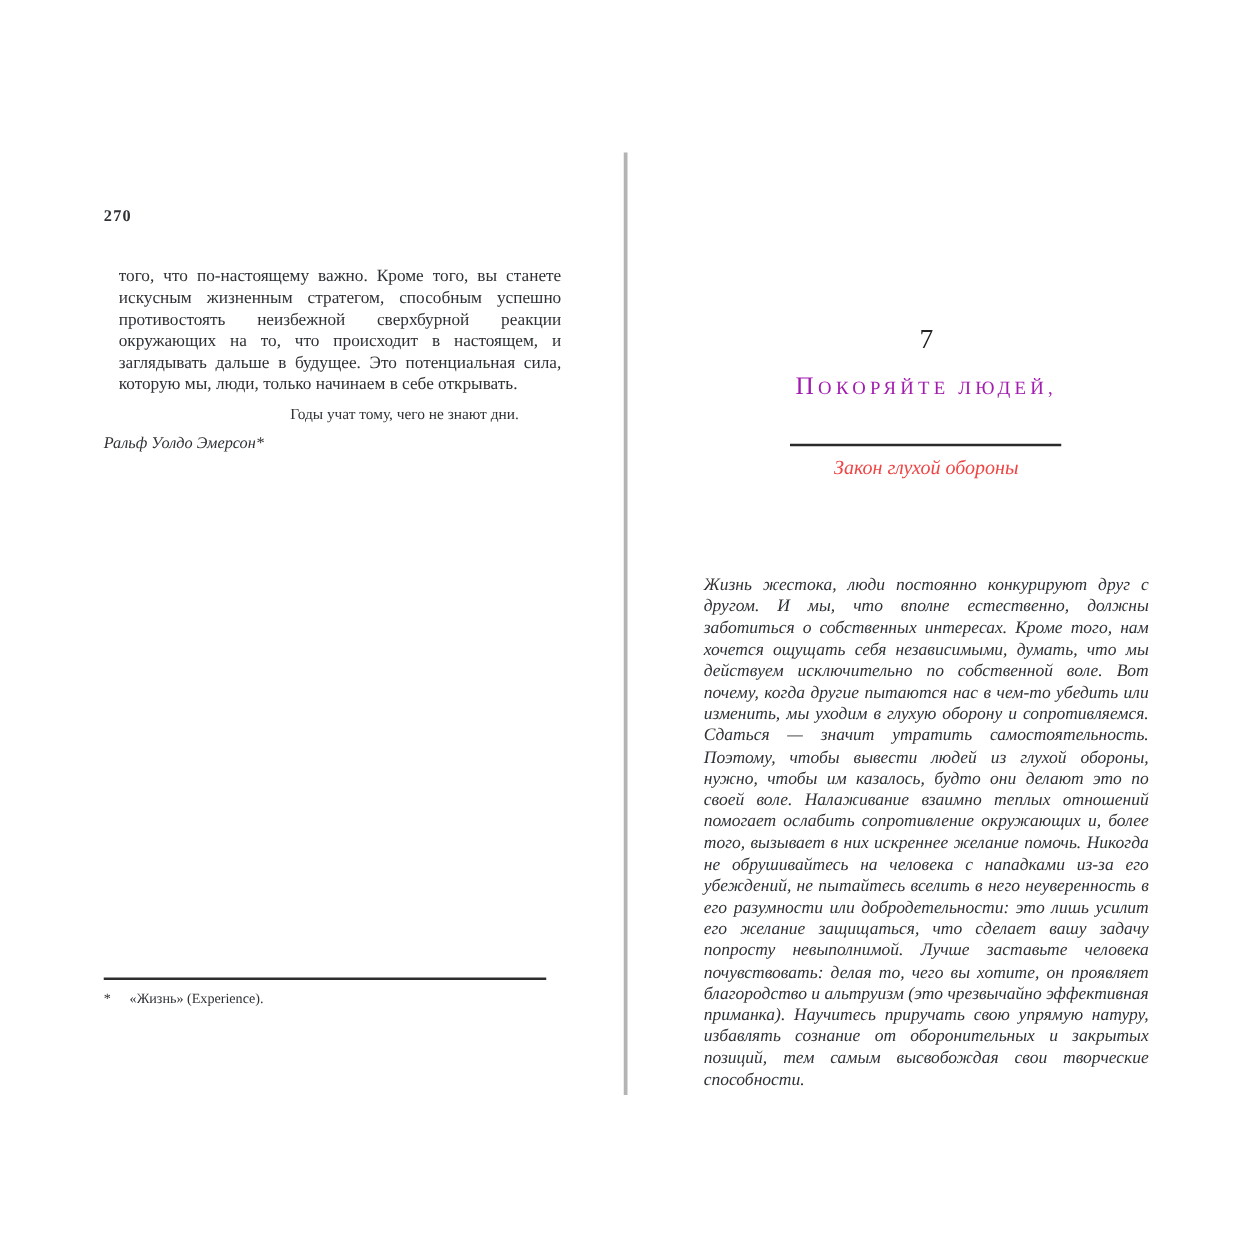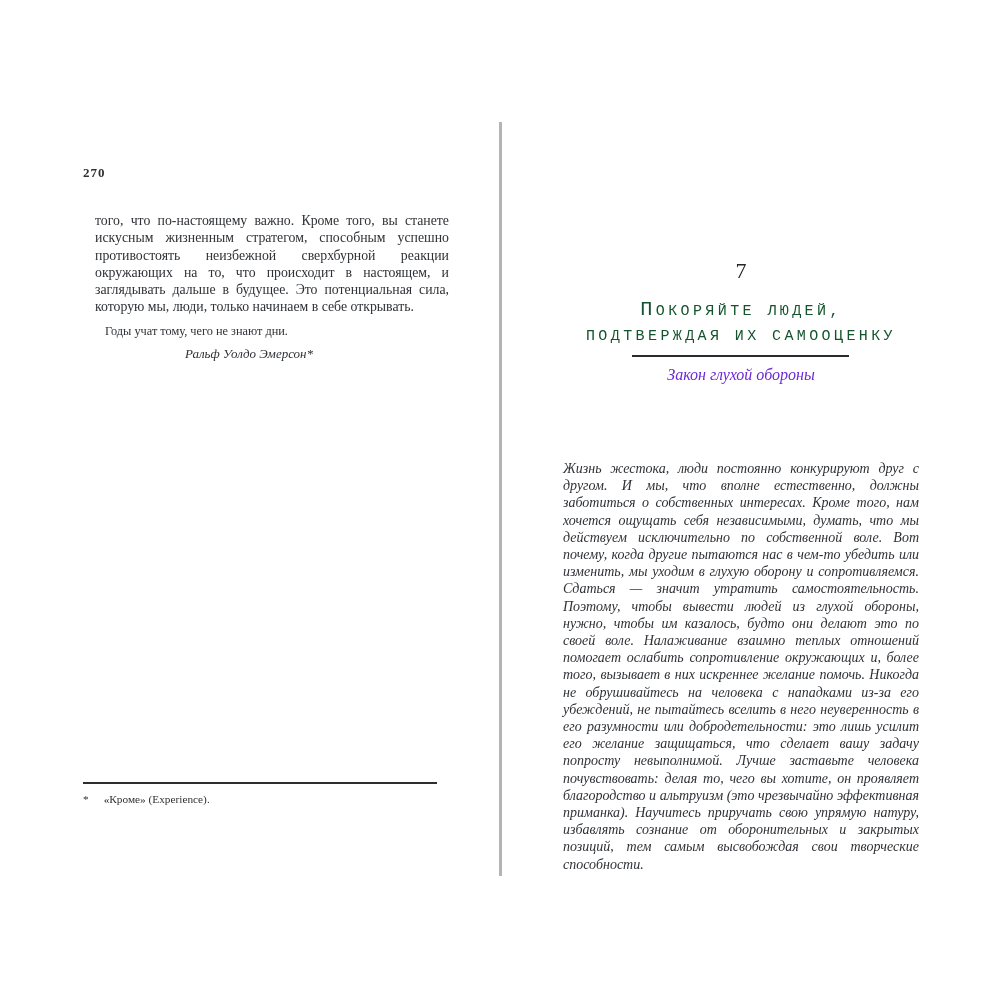--- a/index.html
+++ b/index.html
@@ -61,28 +61,29 @@
     line-height: 17.3px;
     text-align: justify;
   }
   .quote {
     position: absolute;
     left: 105px;
     top: 324px;
     width: 310px;
     margin: 0;
     font-size: 12.3px;
+    text-align: right;
   }
   .attribution {
     position: absolute;
     left: 83px;
     top: 346px;
     width: 332px;
     margin: 0;
-    text-align: center;
+    text-align: left;
     font-style: italic;
     font-size: 13px;
   }
   .footnote-rule {
     position: absolute;
     left: 83px;
     top: 782px;
     width: 354px;
     height: 2px;
     background: #2e2e2e;
@@ -110,42 +111,41 @@
   }
   .chap-title {
     position: absolute;
     left: 563px;
     top: 297px;
     width: 356px;
     text-align: center;
     font-size: 15px;
     letter-spacing: 3.4px;
     line-height: 25px;
-    color: #14532d;
-    font-family: Liberation Mono, monospace;
+    color: #a21caf;
   }
   .title-line { display: block; }
   .title-line.first::first-letter { font-size: 1.35em; }
   .title-rule {
     position: absolute;
     left: 632px;
     top: 355px;
     width: 217px;
     height: 2px;
     background: #2a2a2a;
   }
   .subtitle {
     position: absolute;
     left: 563px;
     top: 366px;
     width: 356px;
     text-align: center;
     font-style: italic;
     font-size: 16px;
-    color: #6d28d9;
+    color: #ef4444;
   }
   .body-right {
     position: absolute;
     left: 563px;
     top: 460px;
     width: 356px;
     margin: 0;
     font-style: italic;
     font-size: 14px;
     line-height: 17.2px;
@@ -167,30 +167,29 @@
     <p class="body-left">того, что по-настоящему важно. Кроме того, вы станете искусным жизненным стратегом, способным успешно противостоять неизбежной сверхбурной реакции окружающих на то, что происходит в настоящем, и заглядывать дальше в будущее. Это потенциальная сила, которую мы, люди, только начинаем в себе открывать.</p>
 
     <p class="quote">Годы учат тому, чего не знают дни.</p>
 
     <p class="attribution">Ральф Уолдо Эмерсон*</p>
 
     <div class="footnote-rule"></div>
 
     <p class="footnote">
       <span class="fn-marker">*</span>
-      <span class="fn-text">«Кроме» (Experience).</span>
+      <span class="fn-text">«Жизнь» (Experience).</span>
     </p>
   </section>
 
   <section>
     <div class="chapnum">7</div>
 
     <div class="chap-title">
       <span class="title-line first">ПОКОРЯЙТЕ ЛЮДЕЙ,</span>
-      <span class="title-line">ПОДТВЕРЖДАЯ ИХ САМООЦЕНКУ</span>
     </div>
 
     <div class="title-rule"></div>
 
     <div class="subtitle">Закон глухой обороны</div>
 
     <p class="body-right">Жизнь жестока, люди постоянно конкурируют друг с другом. И мы, что вполне естественно, должны заботиться о собственных интересах. Кроме того, нам хочется ощущать себя независимыми, думать, что мы действуем исключительно по собственной воле. Вот почему, когда другие пытаются нас в чем-то убедить или изменить, мы уходим в глухую оборону и сопротивляемся. Сдаться — значит утратить самостоятельность. Поэтому, чтобы вывести людей из глухой обороны, нужно, чтобы им казалось, будто они делают это по своей воле. Налаживание взаимно теплых отношений помогает ослабить сопротивление окружающих и, более того, вызывает в них искреннее желание помочь. Никогда не обрушивайтесь на человека с нападками из-за его убеждений, не пытайтесь вселить в него неуверенность в его разумности или добродетельности: это лишь усилит его желание защищаться, что сделает вашу задачу попросту невыполнимой. Лучше заставьте человека почувствовать: делая то, чего вы хотите, он проявляет благородство и альтруизм (это чрезвычайно эффективная приманка). Научитесь приручать свою упрямую натуру, избавлять сознание от оборонительных и закрытых позиций, тем самым высвобождая свои творческие способности.</p>
   </section>
 
 </div>

